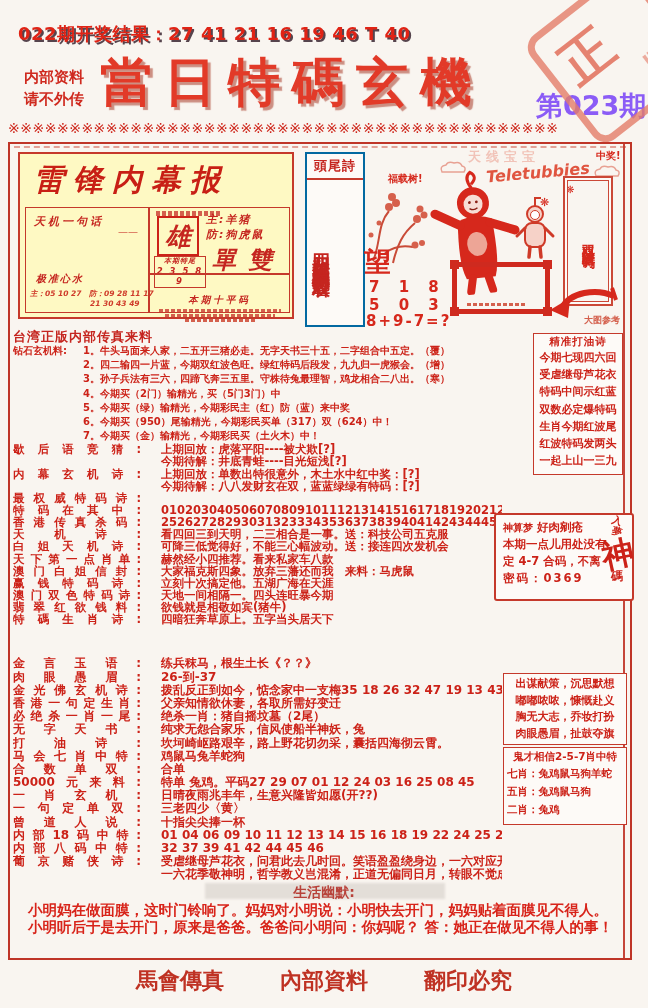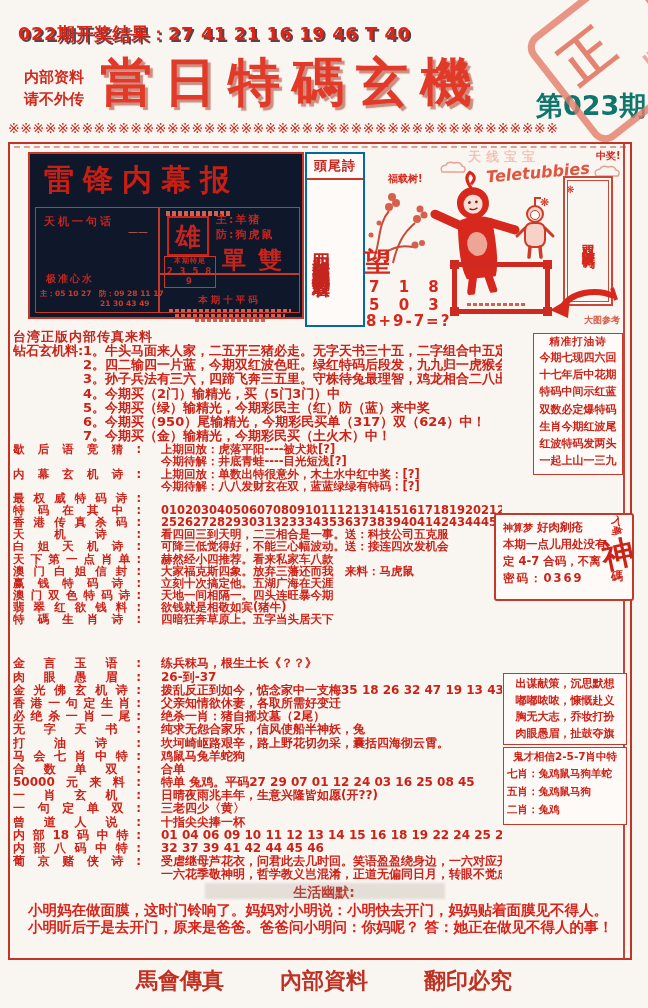--- a/index.html
+++ b/index.html
@@ -5,33 +5,33 @@
   html,body{margin:0;padding:0;background:#e9e4de;}
   #page{position:relative;width:648px;height:1008px;background:#f9f5f0;overflow:hidden;
         font-family:"DejaVu Sans",sans-serif;color:#c5251f;}
   .abs{position:absolute;}
   
   .result-line{left:18px;top:22px;font-size:18px;font-weight:900;color:#e02315;
                text-shadow:2px 2px 0 rgba(58,36,48,.85);letter-spacing:.5px;white-space:nowrap;}
   .note{left:24px;top:66px;font-size:15px;font-weight:900;color:#cf2a1f;line-height:22px;}
   .main-title{left:100px;top:48px;font-size:52px;font-weight:900;color:#e23a28;letter-spacing:12px;
               text-shadow:3px 3px 1px rgba(160,40,20,.5),0 0 1px #fff;white-space:nowrap;}
-  .issue{left:536px;top:88px;font-size:27px;font-weight:700;color:#0f766e;white-space:nowrap;}
+  .issue{left:536px;top:88px;font-size:27px;font-weight:700;color:#8b5cf6;white-space:nowrap;}
   .stamp{left:548px;top:-10px;width:118px;height:118px;border:7px solid rgba(228,125,105,.8);
          border-radius:16px;transform:rotate(-38deg);}
   .stamp .c1{position:absolute;left:12px;top:8px;font-size:52px;font-weight:700;color:rgba(226,110,90,.85);}
   .stamp .c2{position:absolute;right:6px;bottom:2px;font-size:34px;font-weight:700;color:rgba(226,110,90,.55);}
   .stars{left:8px;top:120px;width:634px;overflow:hidden;white-space:nowrap;font-size:14px;
          color:#cf2a1f;letter-spacing:.5px;}
   
   .frame{left:8px;top:142px;width:620px;height:814px;border:2px solid #bf3527;}
   .frame .inner-right{position:absolute;right:5px;top:0;bottom:0;width:2px;background:#c5453a;}
   .frame .top-dash{position:absolute;top:2px;left:4px;right:4px;border-top:2px dashed rgba(200,60,40,.45);}
   
-  .lf-box{left:28px;top:152px;width:272px;height:163px;border:2px solid #c5392b;background:#0f172a;}
+  .lf-box{left:18px;top:152px;width:272px;height:163px;border:2px solid #c5392b;background:#fef9c3;font-style:italic;}
   .lf-title{position:absolute;left:14px;top:6px;font-size:30px;font-weight:900;color:#c81f15;
             letter-spacing:9px;font-family:"DejaVu Serif",serif;white-space:nowrap;}
   .lf-panel{position:absolute;border:1.5px solid #c5392b;}
   .lf-left{left:5px;top:53px;width:122px;height:104px;}
   .lf-rt{left:129px;top:53px;width:139px;height:66px;}
   .lf-rb{left:129px;top:119px;width:139px;height:38px;}
   .tj-head{position:absolute;left:8px;top:6px;font-size:11px;font-weight:900;letter-spacing:3px;}
   .tj-dash{position:absolute;right:10px;top:18px;font-size:10px;color:#d4604d;}
   .xs-head{position:absolute;left:10px;bottom:26px;font-size:10px;font-weight:900;letter-spacing:2px;}
   .xs-nums{position:absolute;left:4px;bottom:3px;font-size:7.5px;font-weight:700;line-height:10px;
@@ -69,21 +69,21 @@
   .wang{left:364px;top:244px;font-size:27px;font-weight:900;color:#d6281c;}
   .numline{left:369px;font-size:15px;font-weight:900;letter-spacing:7px;color:#d6281c;white-space:nowrap;}
   .formula{left:366px;top:312px;font-size:15px;font-weight:900;color:#d6281c;letter-spacing:2px;}
   .codebox{left:452px;top:262px;width:88px;height:42px;border:5px solid #cf2a1f;}
   .codebox i{position:absolute;width:9px;height:9px;background:#cf2a1f;}
   .codebox .bar{position:absolute;left:10px;bottom:3px;width:60px;height:3px;}
   
   .textcol{left:13px;top:329px;width:489px;}
   .t-header{font-size:13px;font-weight:900;line-height:15px;letter-spacing:1px;}
   .row{display:flex;white-space:nowrap;overflow:hidden;font-weight:700;color:#cc2218;}
-  .rowA{height:14.2px;line-height:14.2px;font-size:13px;}
+  .rowA{height:14.2px;line-height:14.2px;font-size:10px;}
   .rowA .lblA{flex:none;width:70px;}
   .rowA.cont .txt{padding-left:70px;}
   .rowB{height:12.15px;line-height:12.15px;font-size:11.5px;}
   .rowC{height:13.2px;line-height:13.2px;font-size:12px;}
   .lbl{flex:none;width:128px;text-align:justify;text-align-last:justify;margin-right:20px;}
   .spacer{height:32px;}
   
   .sb{border:1.5px solid #c5392b;background:#fdfaf7;color:#cc2218;}
   .poem-box{left:533px;top:333px;width:88px;height:140px;text-align:center;}
   .poem-box .t{font-size:10.5px;font-weight:900;line-height:15px;letter-spacing:1px;}
@@ -407,21 +407,21 @@
       </div>
     <div class="row rowC">
         <div class="lbl"></div>
         <div class="txt">一六花季敬神明，哲学教义岂混淆，正道无偏同日月，转眼不觉成年庆。</div>
       </div>
   </div>
 
   <div class="abs sb poem-box">
     <div class="t">精准打油诗</div>
     <div class="l">今期七现四六回</div>
-    <div class="l">十七年后中花期</div>
+    <div class="l">受虐继母芦花衣</div>
     <div class="l">特码中间示红蓝</div>
     <div class="l">双数必定爆特码</div>
     <div class="l">生肖今期红波尾</div>
     <div class="l">红波特码发两头</div>
     <div class="l">一起上山一三九</div>
   </div>
 
   <div class="abs sb dream-box">
     <div class="ln" style="padding-top:4px;"><span class="sm">神算梦</span> <span>好肉剜疮</span></div>
     <div class="ln">本期一点儿用处没有</div>

